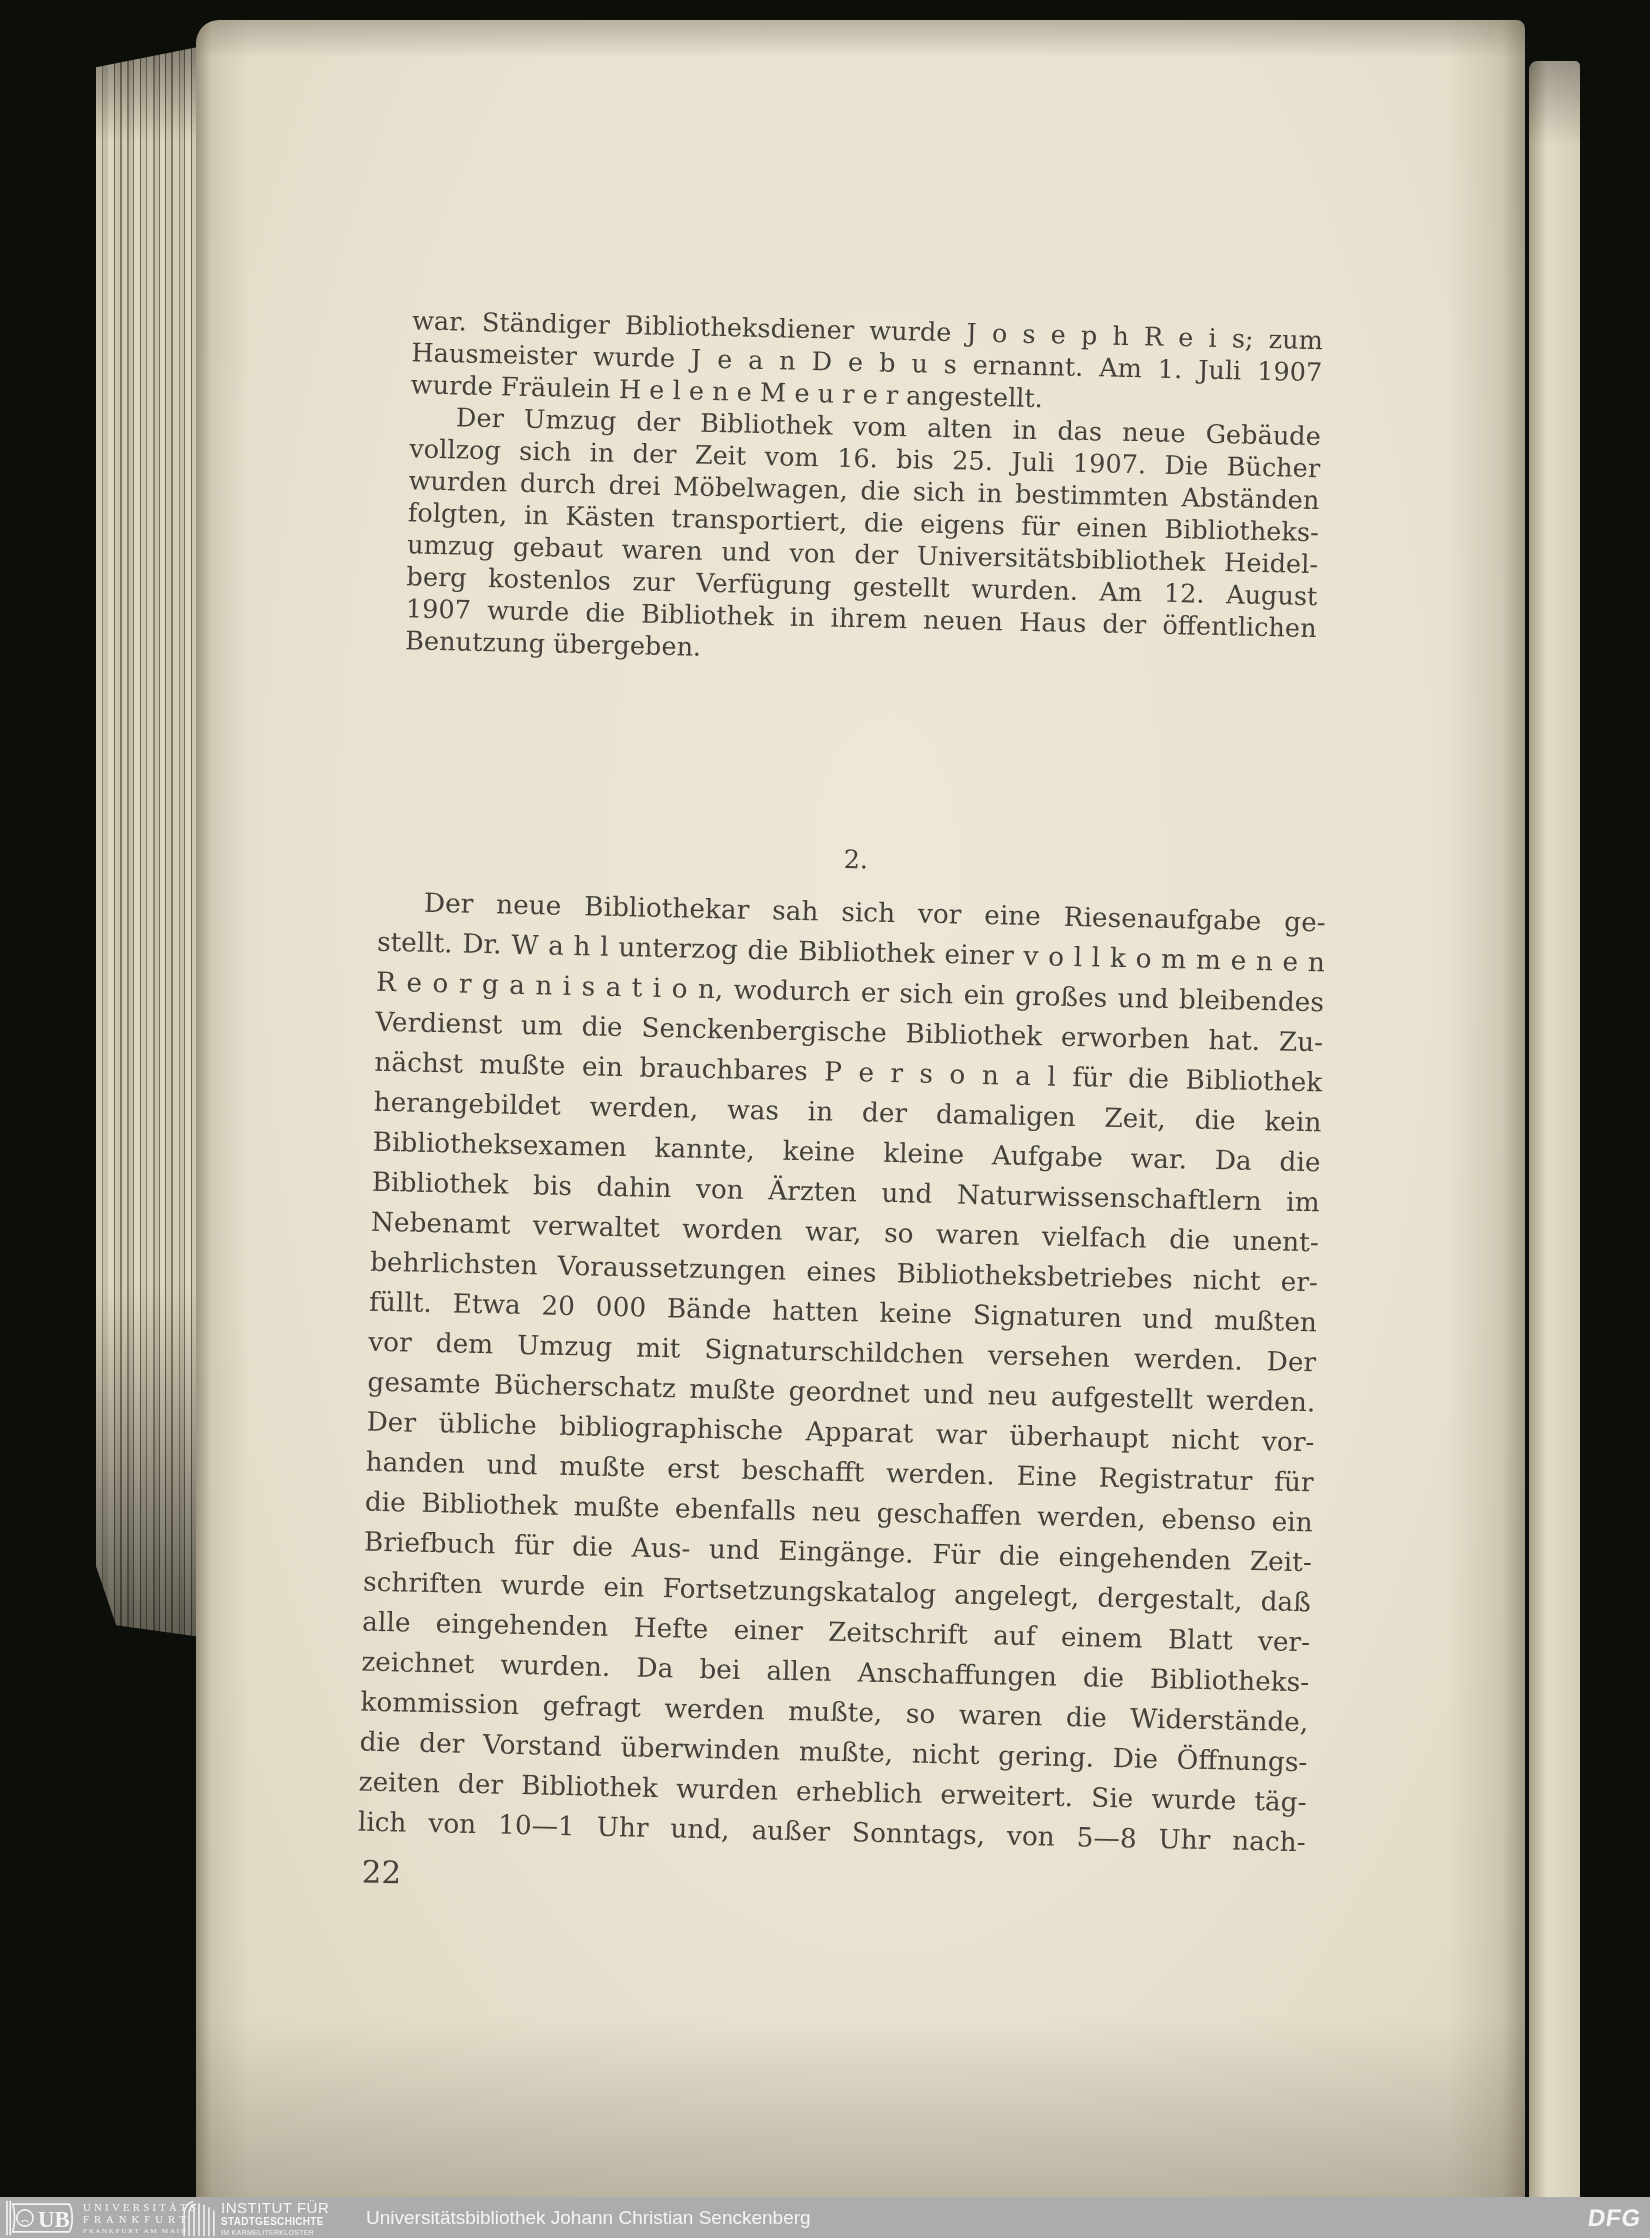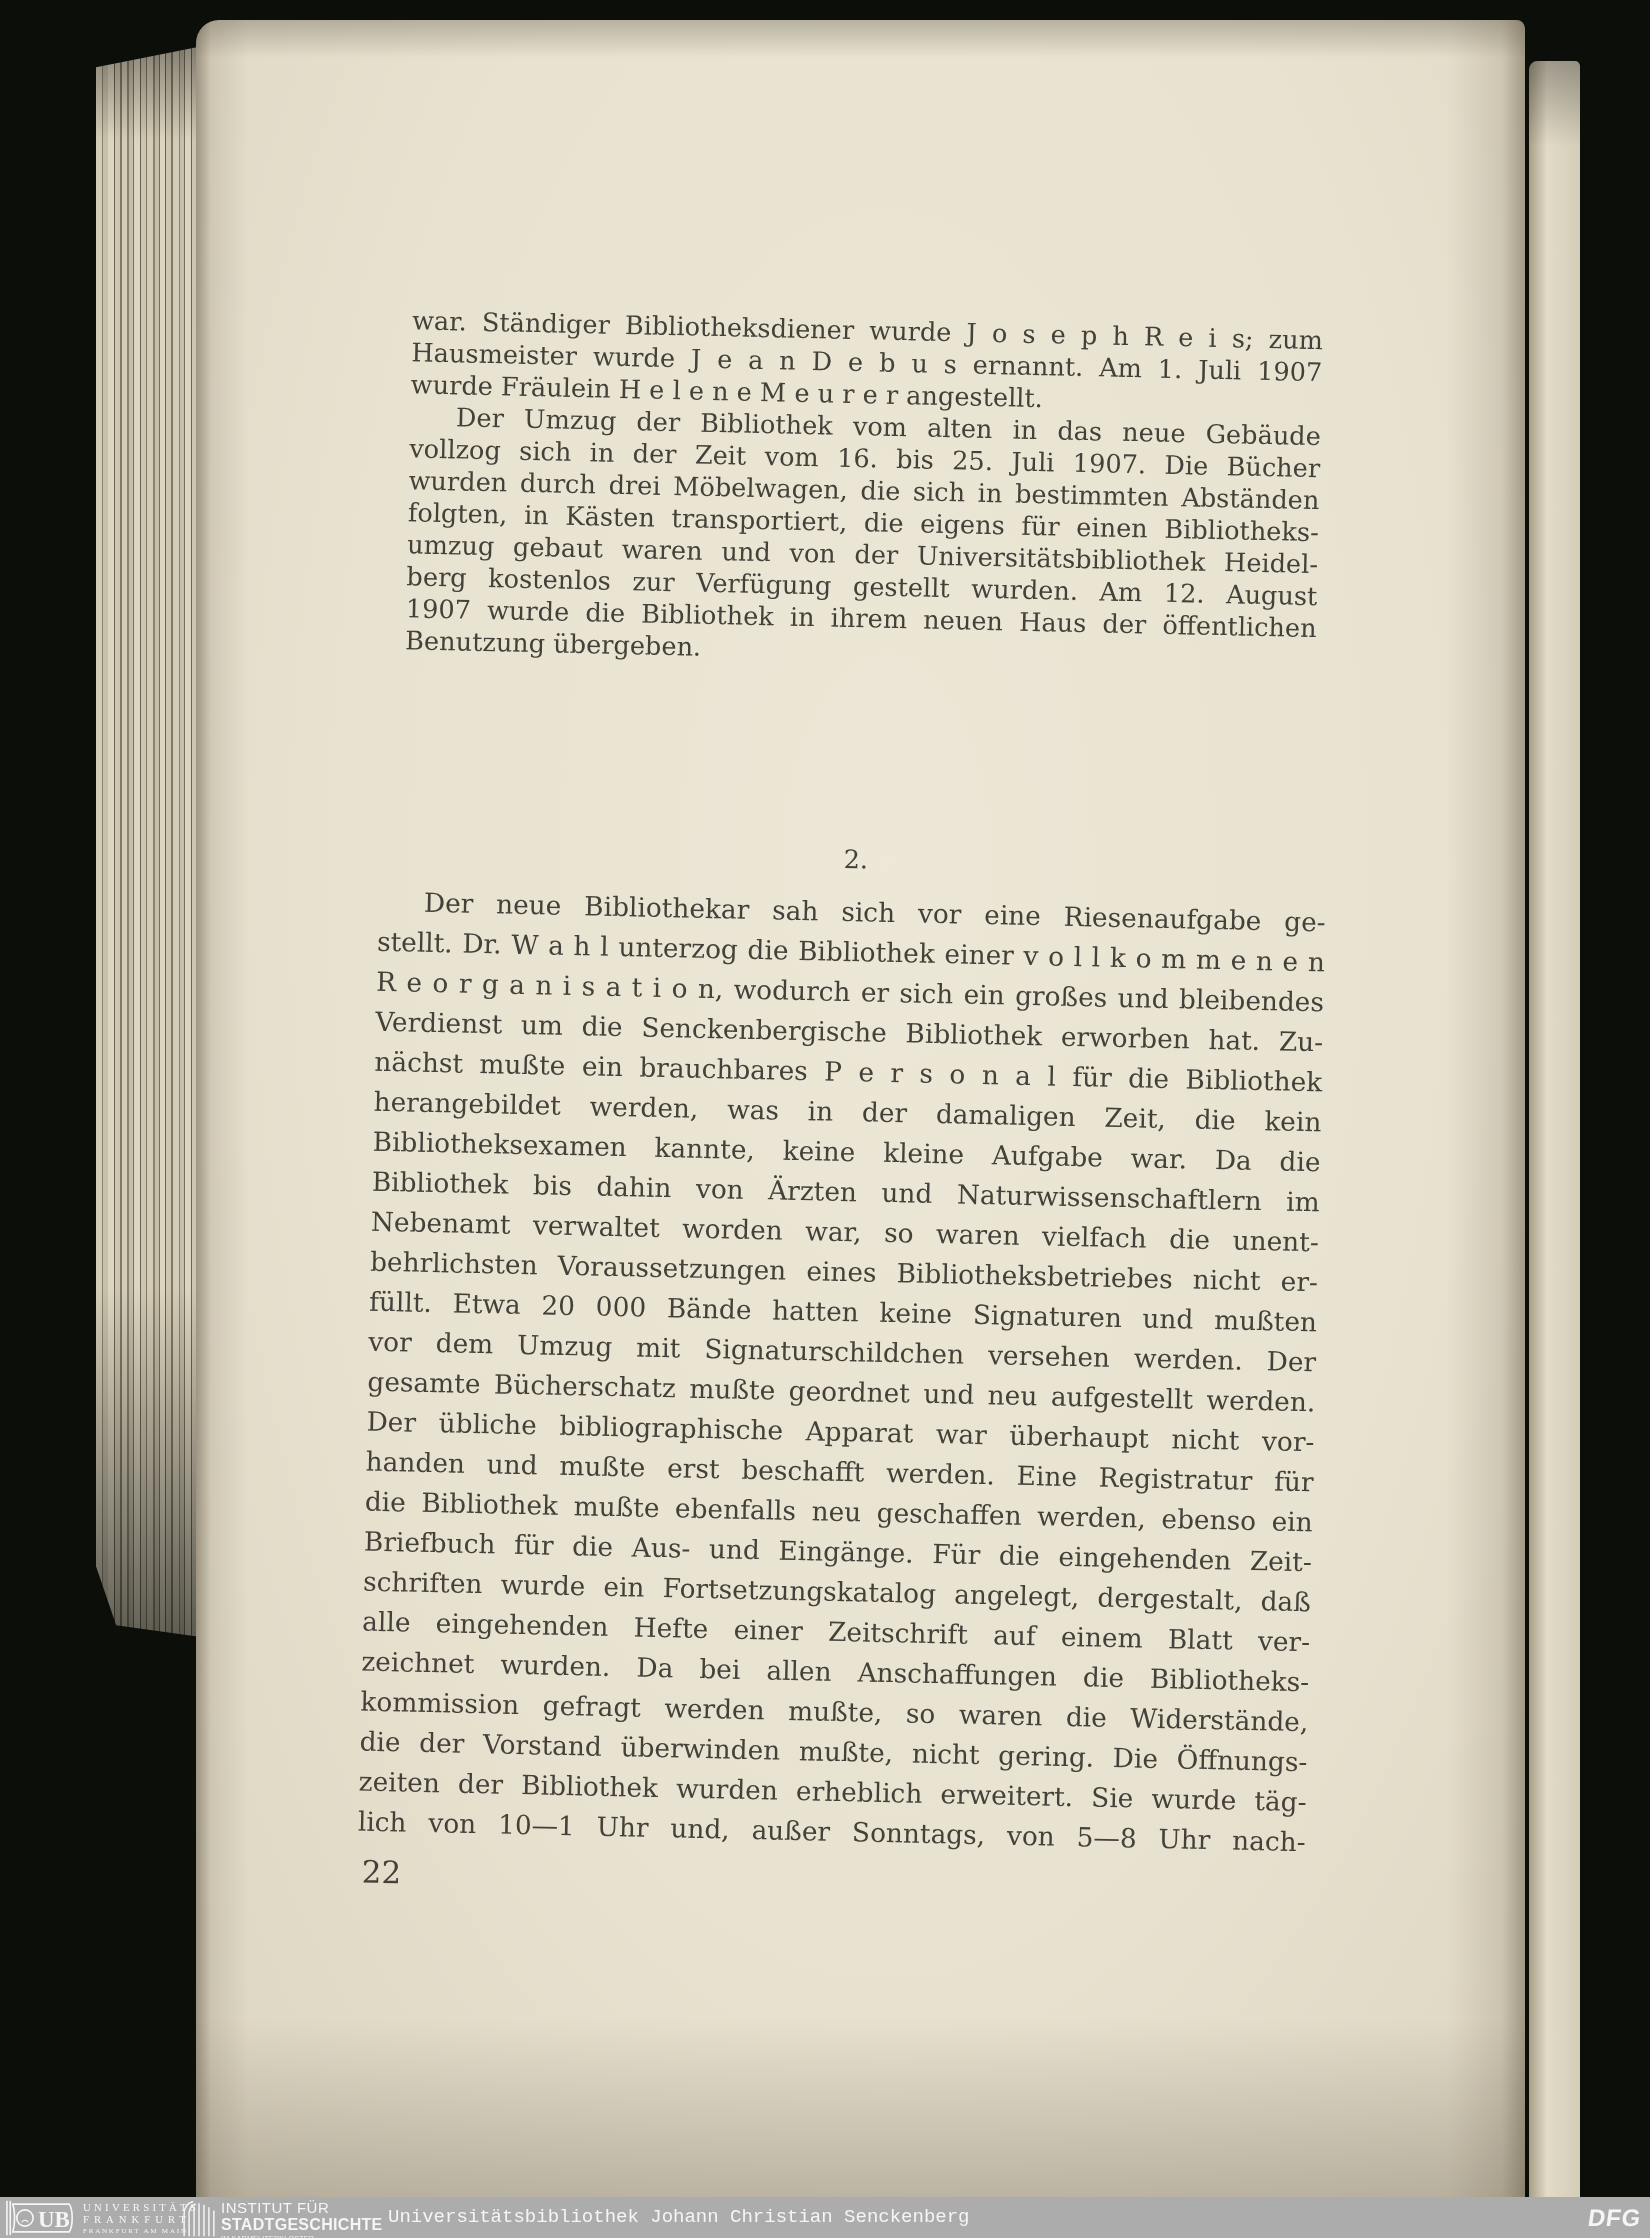--- a/index.html
+++ b/index.html
@@ -76,26 +76,26 @@
   }
   .ub-wordmark .wm1{font-size:10.7px;letter-spacing:3.3px;}
   .ub-wordmark .wm2{font-size:10.7px;letter-spacing:5px;margin-top:1.7px;}
   .ub-wordmark .wm3{font-size:7px;letter-spacing:1.8px;margin-top:2.5px;}
   .isg-icon{position:absolute;left:180px;top:1.7px;}
   .isg-text{
     position:absolute;left:221px;top:3.3px;
     font-family:"Liberation Sans", sans-serif;line-height:1;
   }
   .isg-text .it1{font-size:15px;font-weight:normal;letter-spacing:0.5px;}
-  .isg-text .it2{font-size:16px;font-weight:bold;letter-spacing:0.3px;margin-top:1.7px;}
+  .isg-text .it2{font-size:10px;font-weight:bold;letter-spacing:0.3px;margin-top:1.7px;}
   .isg-text .it3{font-size:7px;margin-top:2.5px;letter-spacing:0.3px;}
   .isg-text .it4{font-size:7px;margin-top:1.7px;letter-spacing:0.3px;}
   .library-name{
-    position:absolute;left:388px;top:0;height:41px;line-height:41px;
-    font-family:Liberation Mono, monospace;font-size:19px;
+    position:absolute;left:366px;top:0;height:41px;line-height:41px;
+    font-family:Liberation Sans, sans-serif;font-size:19px;
   }
   .dfg-logo{
     position:absolute;right:10px;top:6.6px;
     font-family:"Liberation Sans", sans-serif;font-weight:bold;font-size:24px;
     transform:skewX(-8deg);letter-spacing:0.8px;
   }
 </style>
 </head>
 <body>
 

